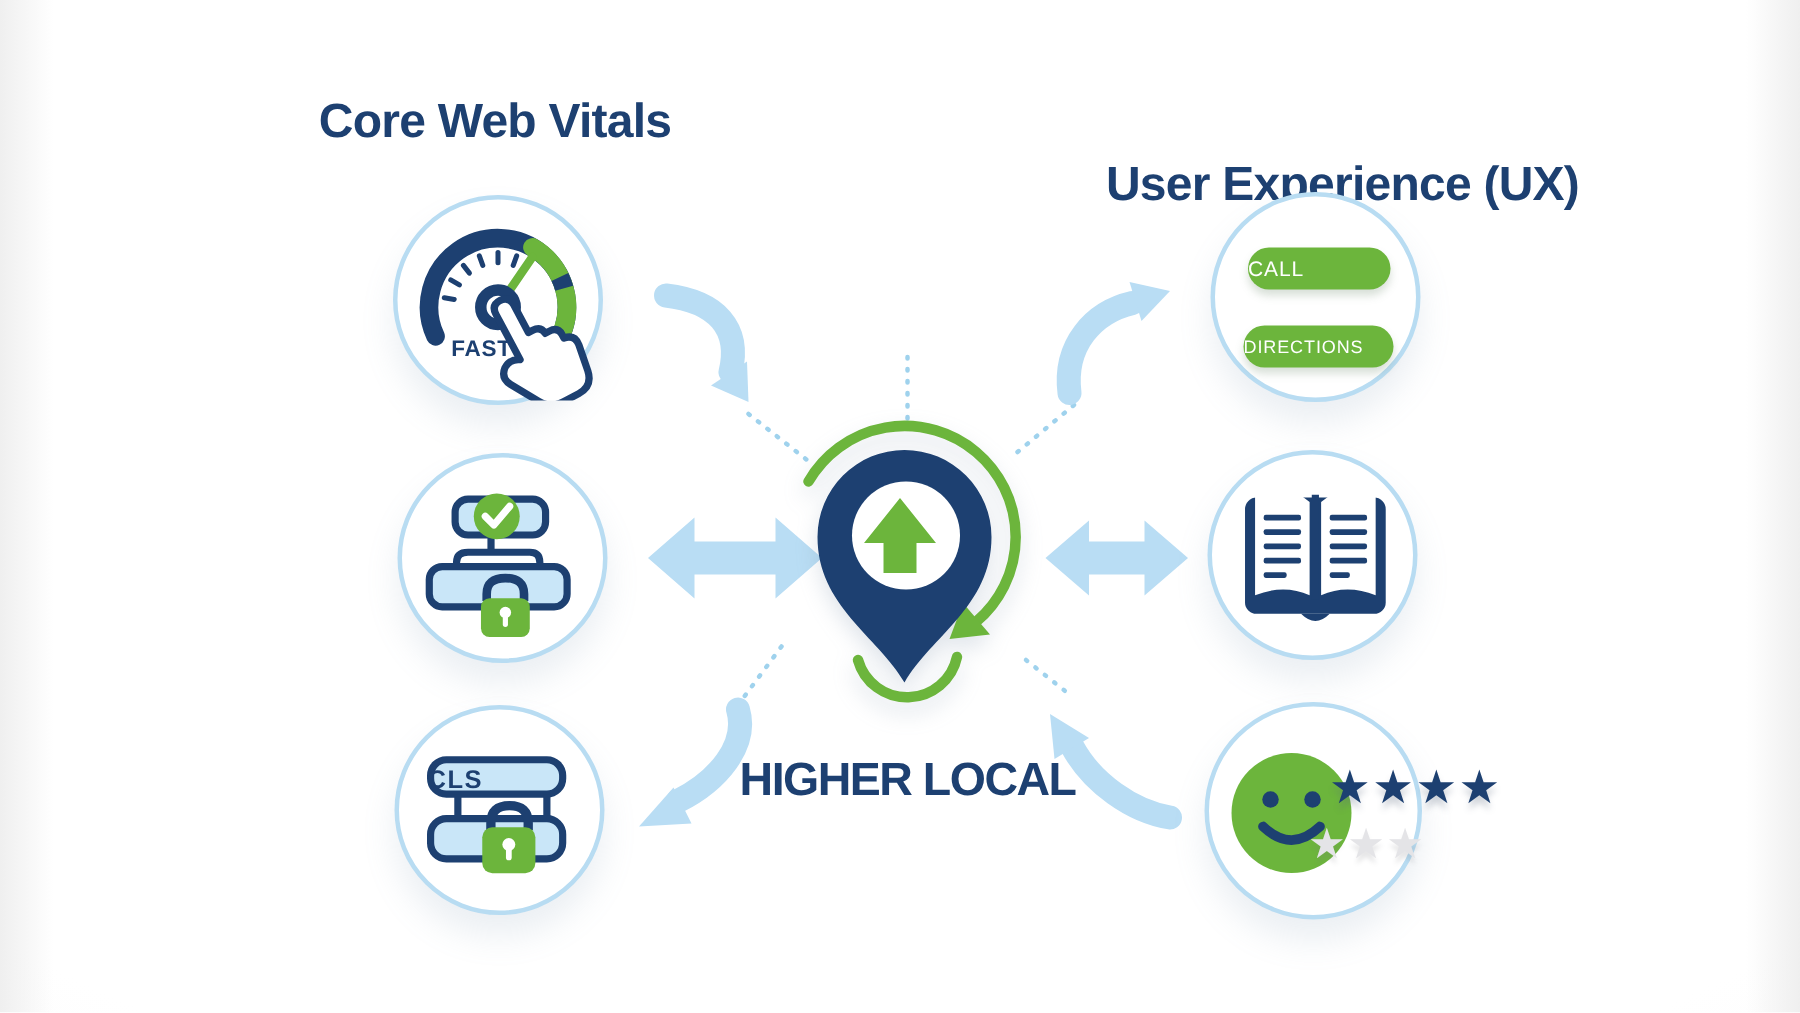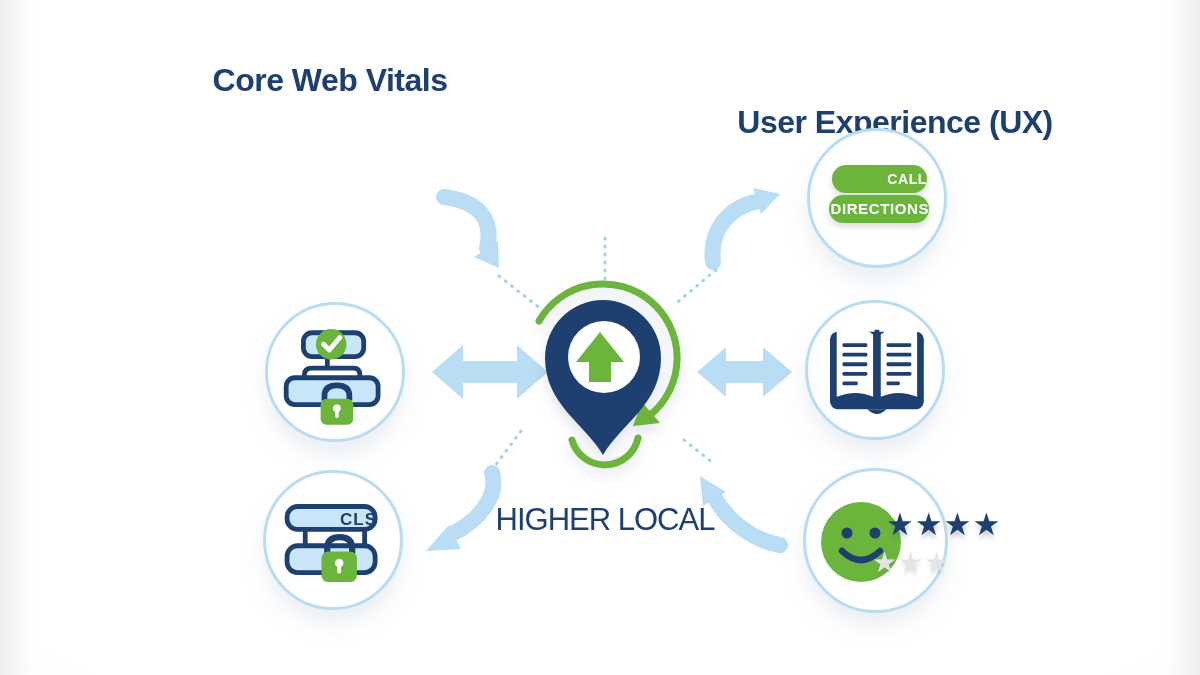--- a/index.html
+++ b/index.html
@@ -34,43 +34,43 @@
   .c-cls{left:263px;top:470px;}
   .c-actions{left:807px;top:128px;}
   .c-book{left:805px;top:300px;}
   .c-reviews{left:803px;top:468px;width:145px;height:145px;}
 
   .fast-label{
     position:absolute;left:28px;top:91px;width:56px;text-align:center;
     color:var(--navy);font-weight:700;font-size:15px;letter-spacing:0.5px;
   }
   .cls-label{
-    position:absolute;left:19px;top:37px;width:92px;text-align:right;
+    position:absolute;left:19px;top:37px;width:92px;text-align:left;
     color:var(--navy);font-weight:700;font-size:17px;letter-spacing:1px;
   }
   .pill{
-    position:absolute;background:var(--green);color:#fff;font-weight:700;
-    border-radius:15px;text-align:right;letter-spacing:0.6px;
+    position:absolute;background:var(--green);color:#fff;font-weight:400;
+    border-radius:15px;text-align:left;letter-spacing:0.6px;
     box-shadow:0 4px 6px rgba(110,140,110,0.28);
   }
   .pill-call{left:22px;top:34px;width:95px;height:28px;font-size:14px;line-height:28px;}
-  .pill-directions{left:19px;top:64px;width:100px;height:28px;font-size:15px;line-height:28px;}
+  .pill-directions{left:19px;top:86px;width:100px;height:28px;font-size:12px;line-height:28px;}
 
   .stars{position:absolute;line-height:1;white-space:nowrap;}
   .stars-filled{left:886px;top:509px;font-size:31px;letter-spacing:1px;color:var(--navy);
     text-shadow:0 5px 4px rgba(90,105,125,0.28);}
   .stars-empty{left:872px;top:549px;font-size:28px;letter-spacing:1px;color:var(--graystar);
     text-shadow:0 4px 3px rgba(120,120,125,0.18);}
 
   .pin-wrap{position:absolute;left:505px;top:272px;width:210px;height:210px;}
   .pin-wrap svg{filter:drop-shadow(0 7px 7px rgba(110,130,160,0.22));}
 
   .center-heading{
     position:absolute;left:455px;top:501px;width:300px;text-align:center;
-    color:var(--navy);font-weight:400;font-size:31px;line-height:37px;letter-spacing:-1px;
+    color:var(--navy);font-weight:700;font-size:31px;line-height:37px;letter-spacing:-1px;
     white-space:nowrap;
   }
 
   
   .f-navy{fill:var(--navy);} .f-green{fill:var(--green);} .f-white{fill:#fff;}
   .f-pale{fill:var(--pale);} .f-arrow{fill:var(--arrow);}
   .s-navy{stroke:var(--navy);fill:none;} .s-green{stroke:var(--green);fill:none;}
   .s-white{stroke:#fff;fill:none;} .s-arrow{stroke:var(--arrow);fill:none;}
   .s-dash{stroke:var(--dash);fill:none;stroke-width:3;stroke-dasharray:1 7;stroke-linecap:round;}
   .hand{fill:#fff;stroke:var(--navy);stroke-width:5;stroke-linejoin:round;}
@@ -108,20 +108,41 @@
       <polygon class="f-arrow" points="700,476 726,492 703,506"></polygon>
     </g>
 
     <polygon class="f-arrow" points="432,372 463,345 463,361 517,361 517,345 548,372 517,399 517,383 463,383 463,399"></polygon>
     <polygon class="f-arrow" points="697,372 726,347 726,361 763,361 763,347 792,372 763,397 763,383 726,383 726,397"></polygon>
   </svg>
 
   <h1 class="title title-left">Core Web Vitals</h1>
   <h1 class="title title-right">User Experience (UX)</h1>
 
+  <div class="circle c-speed">
+    <svg width="134" height="134" viewBox="0 0 140 140">
+      <path class="s-navy" stroke-width="13" stroke-linecap="round" d="M26.5 95.3 A48 48 0 1 1 109.3 102.5"></path>
+      <path class="s-green" stroke-width="13" stroke-linecap="round" d="M94 33.4 A48 48 0 0 1 115.1 91.4"></path>
+      <path class="s-navy" stroke-width="13" d="M113.1 54 A48 48 0 0 1 116.1 61.8"></path>
+      <g class="s-navy" stroke-width="3.5" stroke-linecap="round">
+        <path d="M39.5 69.6 L32.6 68.4"></path>
+          <path d="M43.1 59.5 L37.1 56"></path>
+        <path d="M50.1 51.3 L45.9 45.9"></path>
+          <path d="M59.4 45.9 L57 39.3"></path>
+        <path d="M70 44 L70 37"></path>
+          <path d="M80.6 45.9 L83 39.3"></path>
+      </g>
+      <path class="s-green" stroke-width="6" stroke-linecap="round" d="M70 75 L94 40"></path>
+      <circle cx="70" cy="75" r="12" fill="#fff" stroke="var(--navy)" stroke-width="8"></circle>
+      <g transform="translate(14,20) rotate(-28 100 90)">
+        <path class="hand" d="M74 42 L74 78 Q68 74 62 78 Q56 83 60 90 L72 110 Q77 118 87 118 L99 118 Q110 118 112 107 L115 88 Q116 80 108 79 L108 76 Q108 70 101 70 L98 70 Q98 64 91 64 L88 64 L88 42 Q88 35 81 35 Q74 35 74 42 Z"></path>
+      </g>
+    </svg>
+    <span class="fast-label">FAST</span>
+  </div>
 
   <div class="circle c-sitemap">
     <svg width="134" height="134" viewBox="0 0 140 140">
       <rect class="f-pale" x="37" y="29" width="63" height="25" rx="9" stroke="var(--navy)" stroke-width="5"></rect>
       <path class="s-navy" stroke-width="5" d="M62 54 L62 66"></path>
       <path class="s-navy" stroke-width="5" d="M38 76 L38 73 Q38 66 46 66 L89 66 Q96 66 96 73 L96 76"></path>
       <rect class="f-pale" x="19" y="76" width="96" height="28" rx="9" stroke="var(--navy)" stroke-width="5"></rect>
       <g>
         <circle class="f-green" cx="66" cy="41" r="16"></circle>
         <path class="s-white" stroke-width="5" stroke-linecap="round" stroke-linejoin="round" d="M58 41 L64 47 L75 34"></path>

